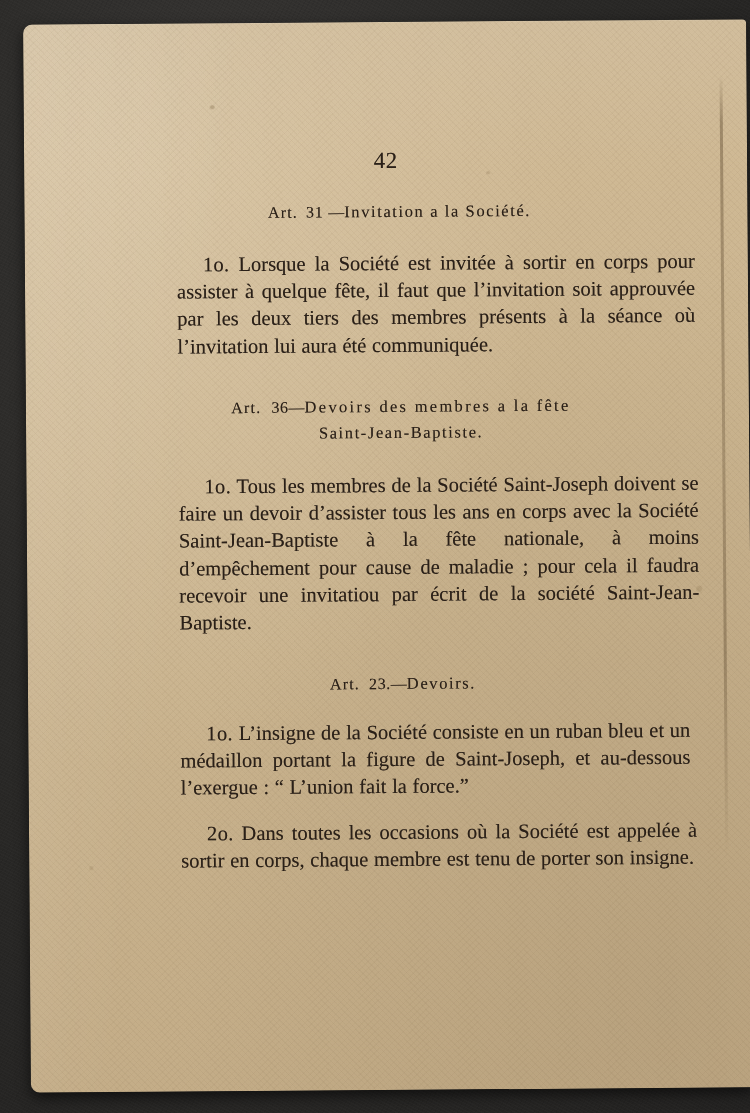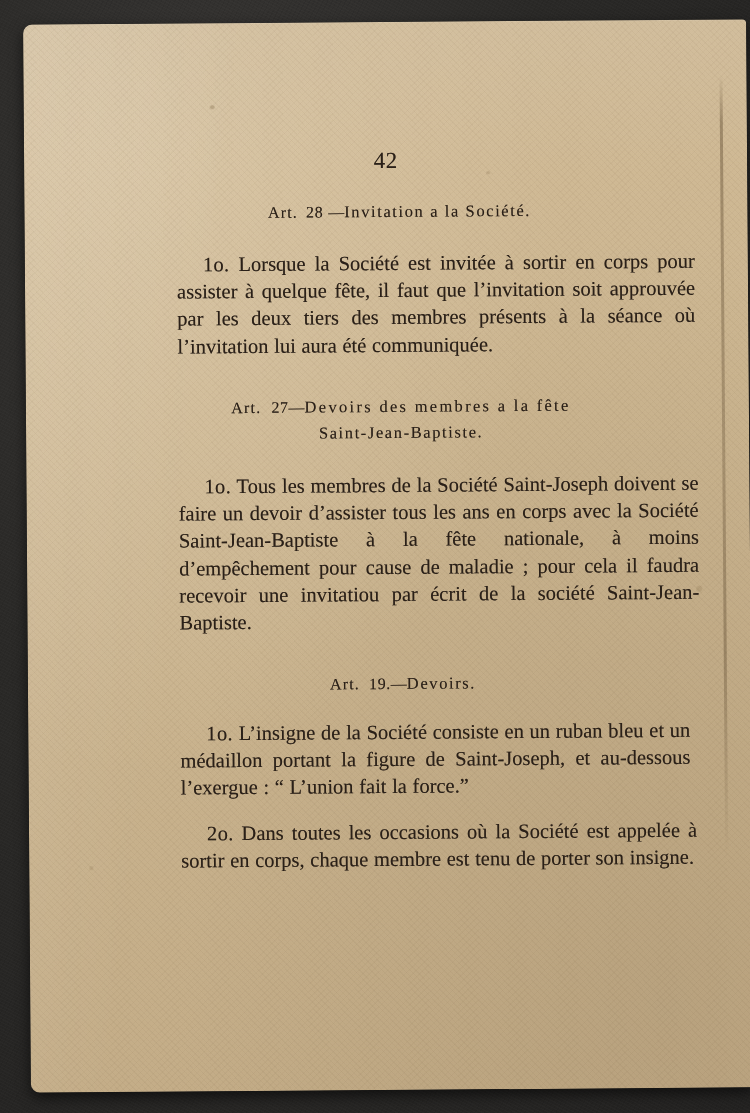--- a/index.html
+++ b/index.html
@@ -158,41 +158,41 @@
 
   <div class="crease"></div>
   <div class="foxing" style="left:186px;top:82px;width:5px;height:4px;"></div>
   <div class="foxing" style="left:462px;top:150px;width:4px;height:3px;opacity:.7;"></div>
   <div class="foxing" style="left:669px;top:566px;width:6px;height:6px;opacity:.55;"></div>
   <div class="foxing" style="left:60px;top:842px;width:4px;height:4px;opacity:.5;"></div>
 
   <div id="folio" class="ink">42</div>
 
   <h2 id="h21" class="art-head ink">
-    <span class="lead">Art.</span><span class="num lead" style="margin-left:8px;">28</span><span class="dash lead" style="margin-left:5px;">—</span><span class="sc">Invitation a la Société.</span>
+    <span class="lead">Art.</span><span class="num lead" style="margin-left:8px;">31</span><span class="dash lead" style="margin-left:5px;">—</span><span class="sc">Invitation a la Société.</span>
   </h2>
 
   <p id="p21" class="body ink indent">
     <span class="marker">1o.</span>
     <span>Lorsque la Société est invitée à sortir en corps pour assister à quelque fête, il faut que l’invitation soit approuvée par les deux tiers des membres présents à la séance où l’invitation lui aura été communiquée.</span>
   </p>
 
   <h2 id="h22" class="art-head ink">
-    <span class="lead">Art.</span><span class="num lead" style="margin-left:10px;">27</span><span class="dash lead">—</span><span class="sc" style="letter-spacing:2.3px;">Devoirs des membres a la fête</span>
+    <span class="lead">Art.</span><span class="num lead" style="margin-left:10px;">36</span><span class="dash lead">—</span><span class="sc" style="letter-spacing:2.3px;">Devoirs des membres a la fête</span>
     <br>
     <span class="sc">Saint-Jean-Baptiste.</span>
   </h2>
 
   <p id="p22" class="body ink indent">
     <span class="marker">1o.</span>
     <span>Tous les membres de la Société Saint-Joseph doivent se faire un devoir d’assister tous les ans en corps avec la Société Saint-Jean-Baptiste à la fête nationale, à moins d’empêchement pour cause de maladie ; pour cela il faudra recevoir une invitatiou par écrit de la société Saint-Jean-Baptiste.</span>
   </p>
 
   <h2 id="h23" class="art-head ink">
-    <span class="lead">Art.</span><span class="num lead" style="margin-left:9px;">19.</span><span class="dash lead">—</span><span class="sc">Devoirs.</span>
+    <span class="lead">Art.</span><span class="num lead" style="margin-left:9px;">23.</span><span class="dash lead">—</span><span class="sc">Devoirs.</span>
   </h2>
 
   <p id="p23a" class="body ink indent">
     <span class="marker">1o.</span>
     <span>L’insigne de la Société consiste en un ruban bleu et un médaillon portant la figure de Saint-Joseph, et au-dessous l’exergue : “ L’union fait la force.”</span>
   </p>
 
   <p id="p23b" class="body ink indent">
     <span class="marker">2o.</span>
     <span>Dans toutes les occasions où la Société est appelée à sortir en corps, chaque membre est tenu de porter son insigne.</span>

